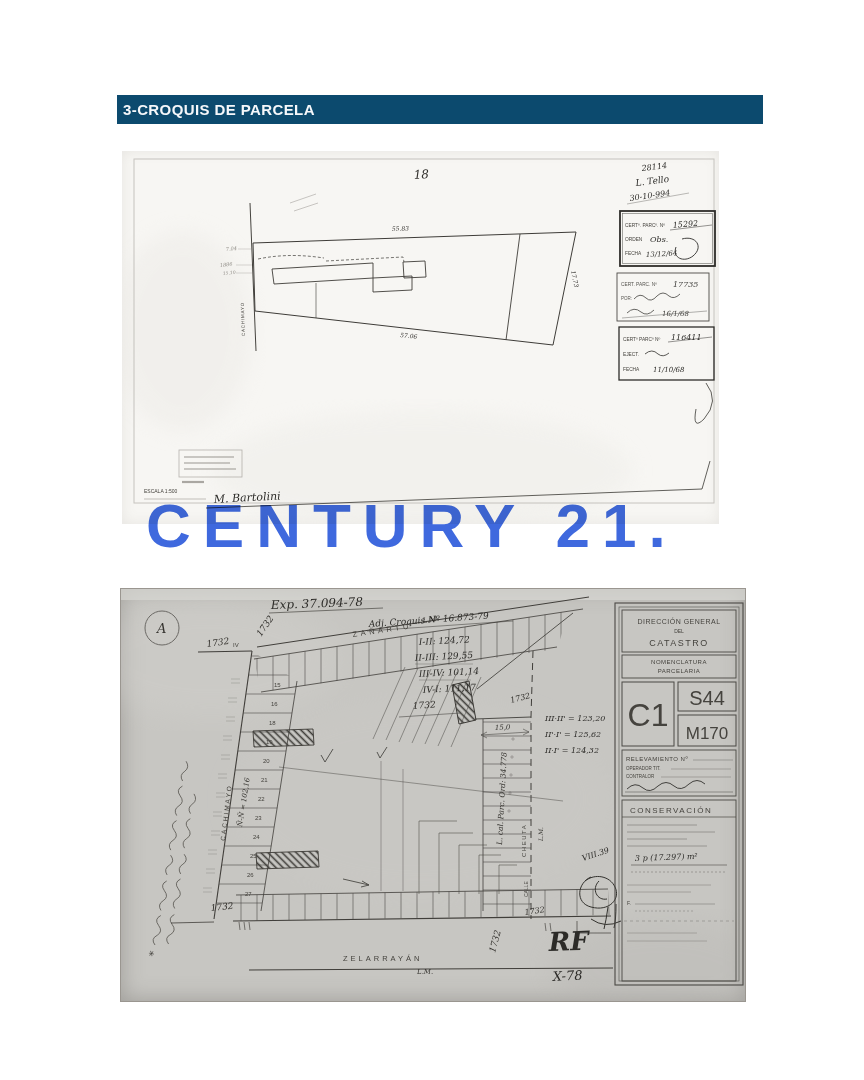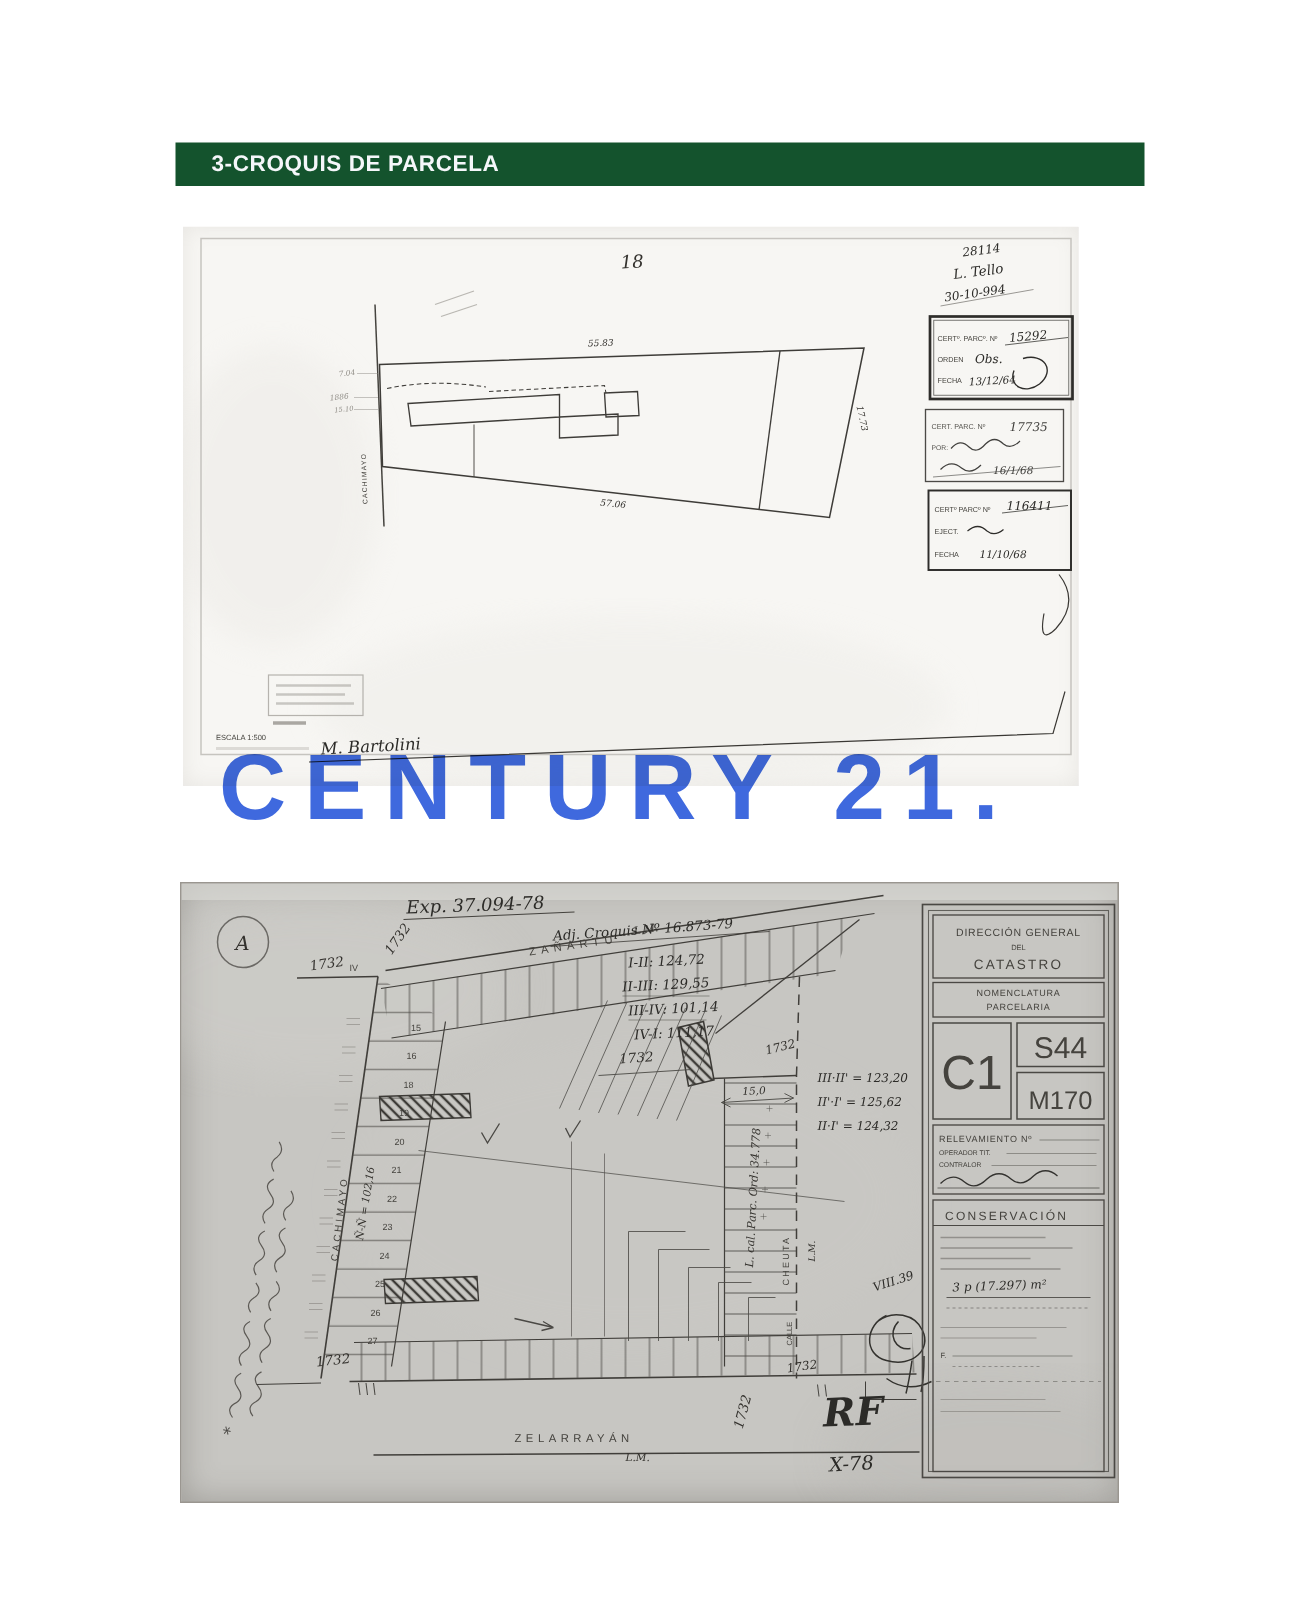--- a/index.html
+++ b/index.html
@@ -1,19 +1,19 @@
 <!DOCTYPE html>
 <html><head>
 <meta charset="utf-8">
 <style>
   html,body{margin:0;padding:0;background:#e9e9e9;}
   #page{position:relative;width:864px;height:1080px;background:#ffffff;overflow:hidden;
         font-family:"Liberation Sans",sans-serif;}
-  .bar{position:absolute;left:117px;width:646px;height:29px;background:#14532d;color:#f5f7fa;
-       font-weight:bold;font-size:15px;line-height:29px;padding-left:24px;letter-spacing:.4px;
+  .bar{position:absolute;left:117px;width:646px;height:29px;background:#0c4a6e;color:#f5f7fa;
+       font-weight:bold;font-size:15px;line-height:29px;padding-left:6px;letter-spacing:.4px;
        box-sizing:border-box;z-index:3;}
   #bar1{top:95px;}
   #bar2{top:552px;}
   #watermark{position:absolute;left:146px;top:495px;z-index:2;font-weight:bold;font-size:62px;
        line-height:1;letter-spacing:12px;color:#1d4ed8;opacity:.85;mix-blend-mode:multiply;
        white-space:nowrap;}
   #fig1{position:absolute;left:122px;top:151px;width:597px;height:373px;background:#f7f6f3;
        z-index:1;box-shadow:inset 0 0 14px rgba(120,115,105,.12);}
   #fig2{position:absolute;left:120px;top:588px;width:626px;height:414px;background:#c7c6c2;
        z-index:1;border:1px solid #9a9690;box-sizing:border-box;

